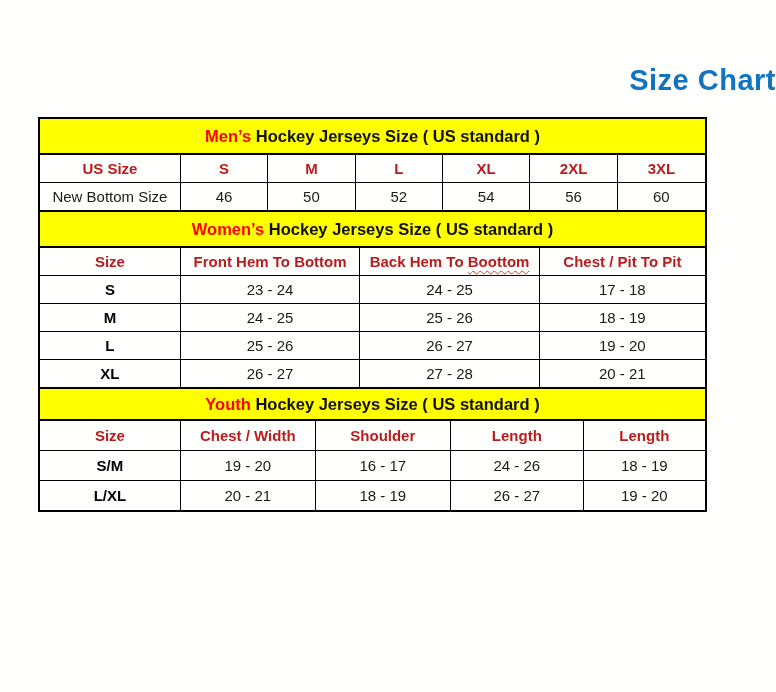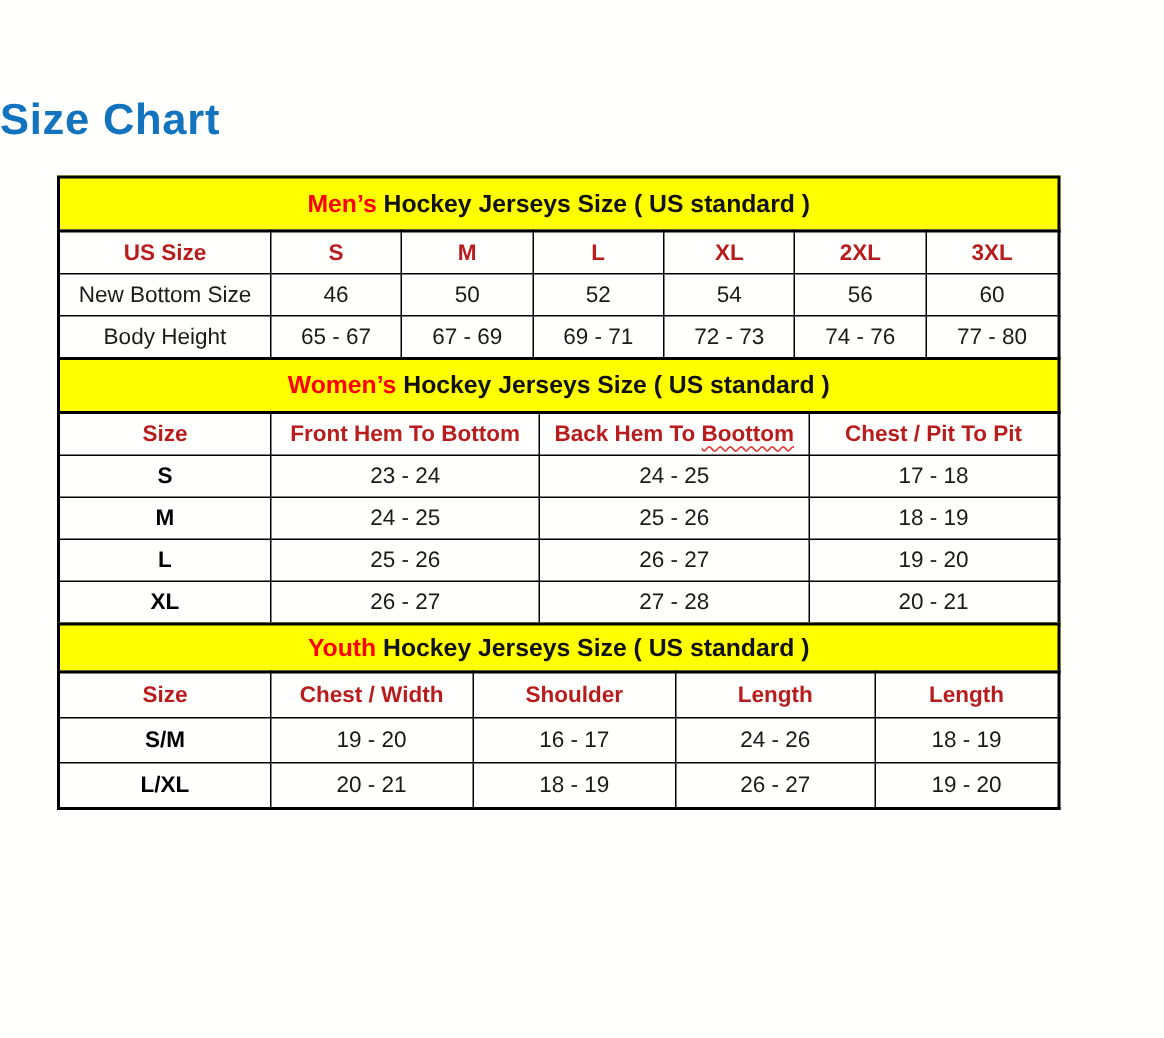--- a/index.html
+++ b/index.html
@@ -8,21 +8,21 @@
     background:#FFFFFE;
     font-family:"Liberation Sans","DejaVu Sans",sans-serif;
     color:#1A1A1A;
     overflow:hidden;
   }
   .page{width:776px;height:692px;position:relative;}
   .title{
     margin:0;
     padding-top:64px;
     padding-bottom:20px;
-    text-align:left;
+    text-align:right;
     font-size:29px;
     font-weight:bold;
     letter-spacing:0.5px;
     color:#1273BE;
   }
   .stack{
     margin-left:38px;
     width:669px;
   }
   .sec{margin-top:-2px;}
@@ -106,29 +106,20 @@
           </thead>
           <tbody>
             <tr>
               <td class="row-label">New Bottom Size</td>
               <td>46</td>
               <td>50</td>
               <td>52</td>
               <td>54</td>
               <td>56</td>
               <td>60</td>
-            </tr>
-            <tr>
-              <td class="row-label">Body Height</td>
-              <td>65 - 67</td>
-              <td>67 - 69</td>
-              <td>69 - 71</td>
-              <td>72 - 73</td>
-              <td>74 - 76</td>
-              <td>77 - 80</td>
             </tr>
           </tbody>
         </table>
       </section>
       <section class="sec sec-womens">
         <div class="band">
           <span class="accent">Women’s</span>
           <span class="rest"> Hockey Jerseys Size ( US standard )</span>
         </div>
         <table>

